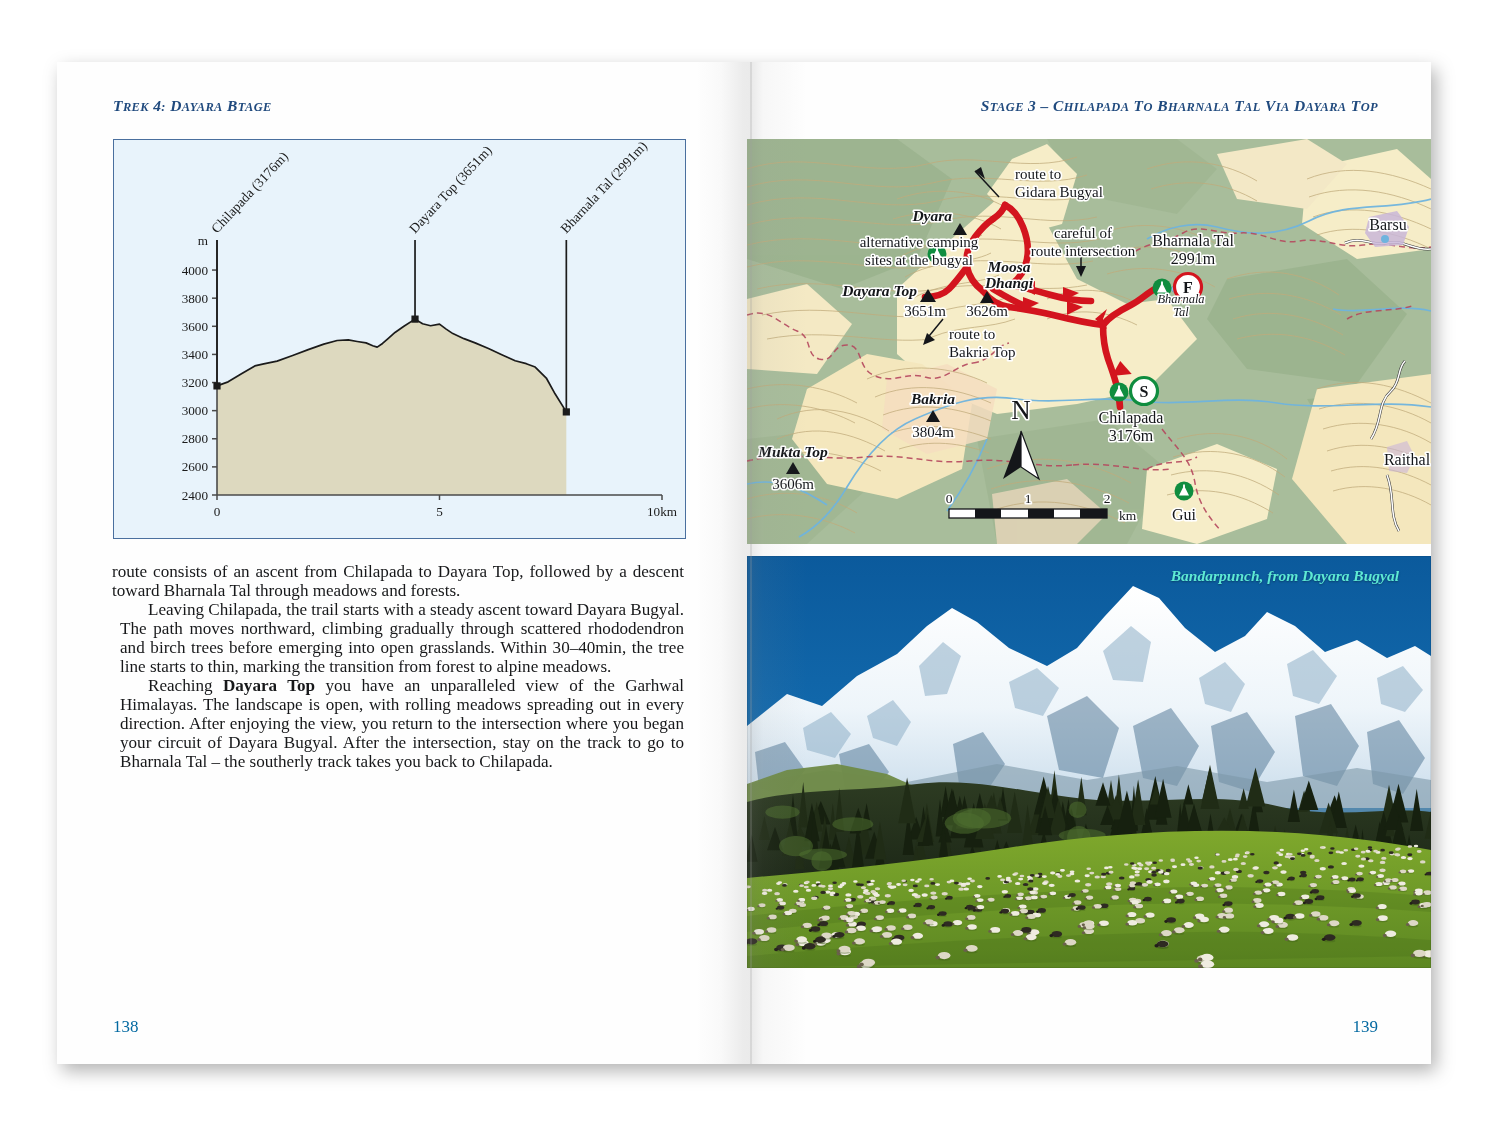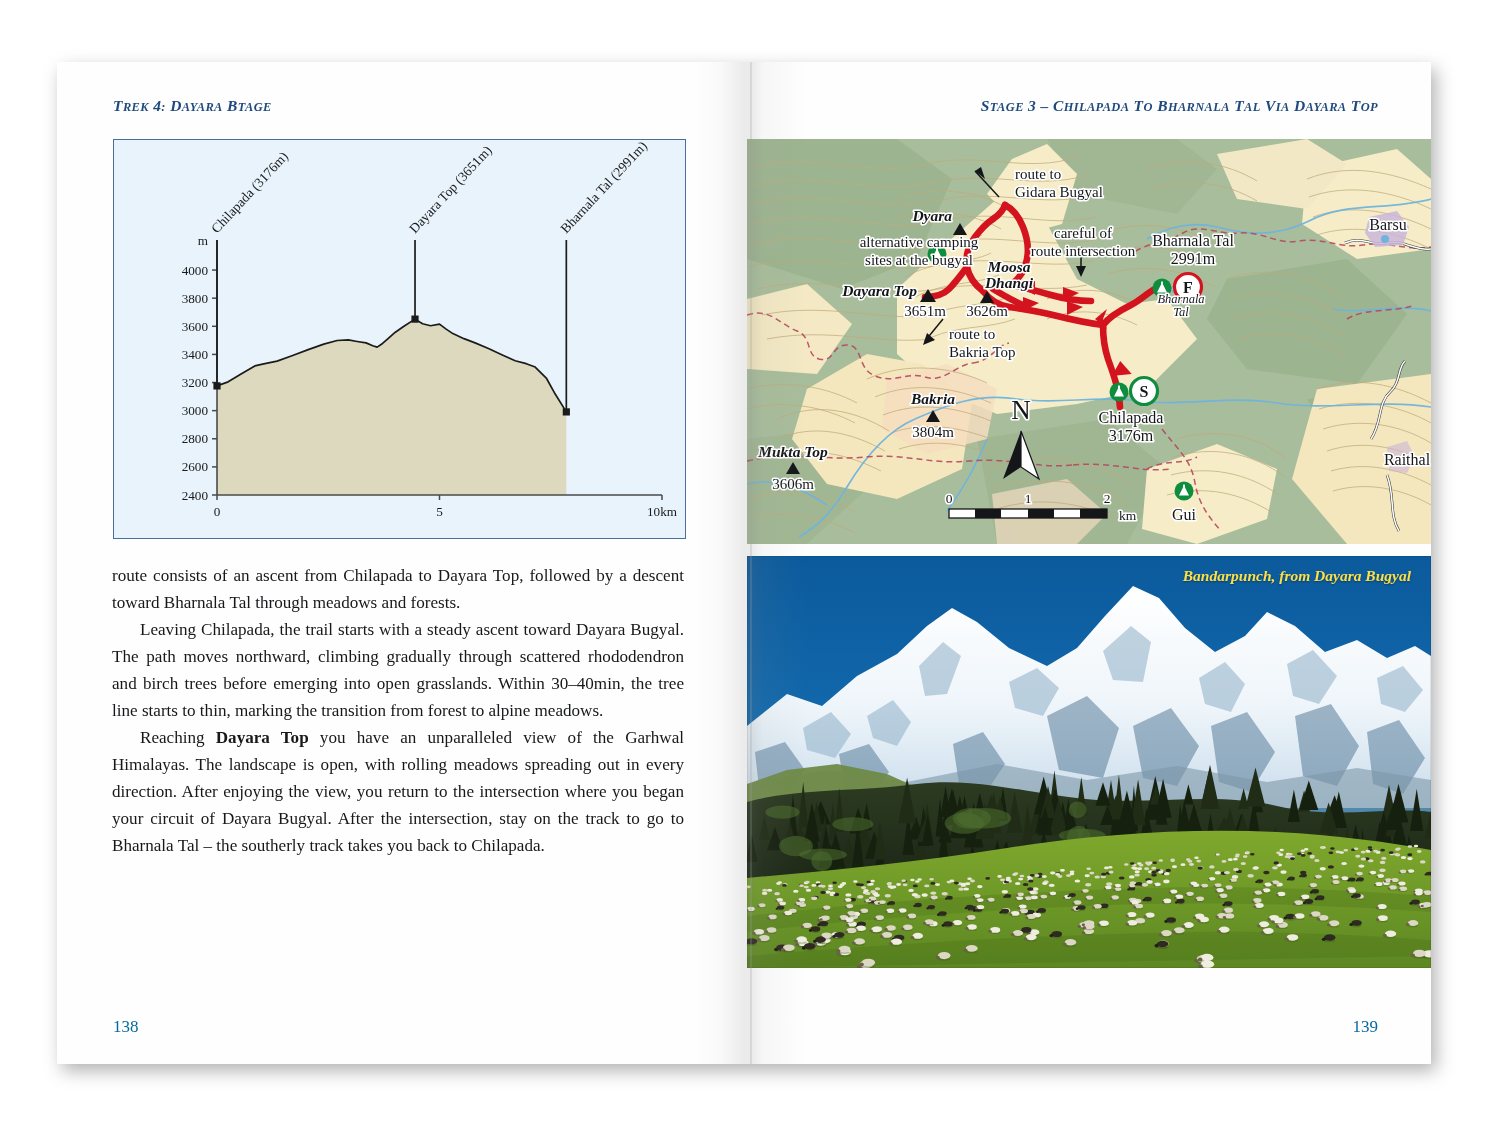--- a/index.html
+++ b/index.html
@@ -75,27 +75,27 @@
   }
   .profile-svg { display: block; width: 573px; height: 400px; }
 
   
   .bodytext {
     position: absolute;
     left: 55px; top: 500px;
     width: 572px;
     font-family: "Liberation Serif", serif;
     font-size: 17.1px;
-    line-height: 27px;
+    line-height: 19px;
     color: #17181a;
     text-align: justify;
     text-justify: inter-word;
   }
   .bodytext p { margin: 0; }
-  .bodytext p.indent { text-indent: 28px; }
+  .bodytext p.indent { text-indent: 28px; margin-left: 8px; }
   .bodytext b { font-weight: bold; }
 
   
   .folio {
     position: absolute; bottom: 27px;
     font-family: "Liberation Serif", serif;
     font-size: 17px; color: #0369a1;
   }
   .folio-left  { left: 56px; }
   .folio-right { right: 53px; margin-left: 28px; }
@@ -114,26 +114,26 @@
   .photo-frame {
     position: absolute;
     left: 0px; top: 494px;
     width: 684px; height: 412px;
     overflow: hidden;
     background: #1266a8;
   }
   .photo-svg { display: block; }
   .photo-caption {
     position: absolute;
-    right: 20px; top: 11px;
+    right: 32px; top: 11px;
     font-family: "Liberation Serif", serif;
     font-style: italic;
     font-weight: bold;
     font-size: 15.5px;
-    color: #fde047;
+    color: #5eead4;
     text-shadow: 0 1px 2px rgba(0,0,0,0.35);
     white-space: nowrap;
     z-index: 5;
   }
 
   
   .mp { font-family: "Liberation Serif", serif; fill: #14161a; }
   .mp-halo { paint-order: stroke; stroke: #ffffff; stroke-width: 3.2px; stroke-linejoin: round; }
 </style>
 </head>

